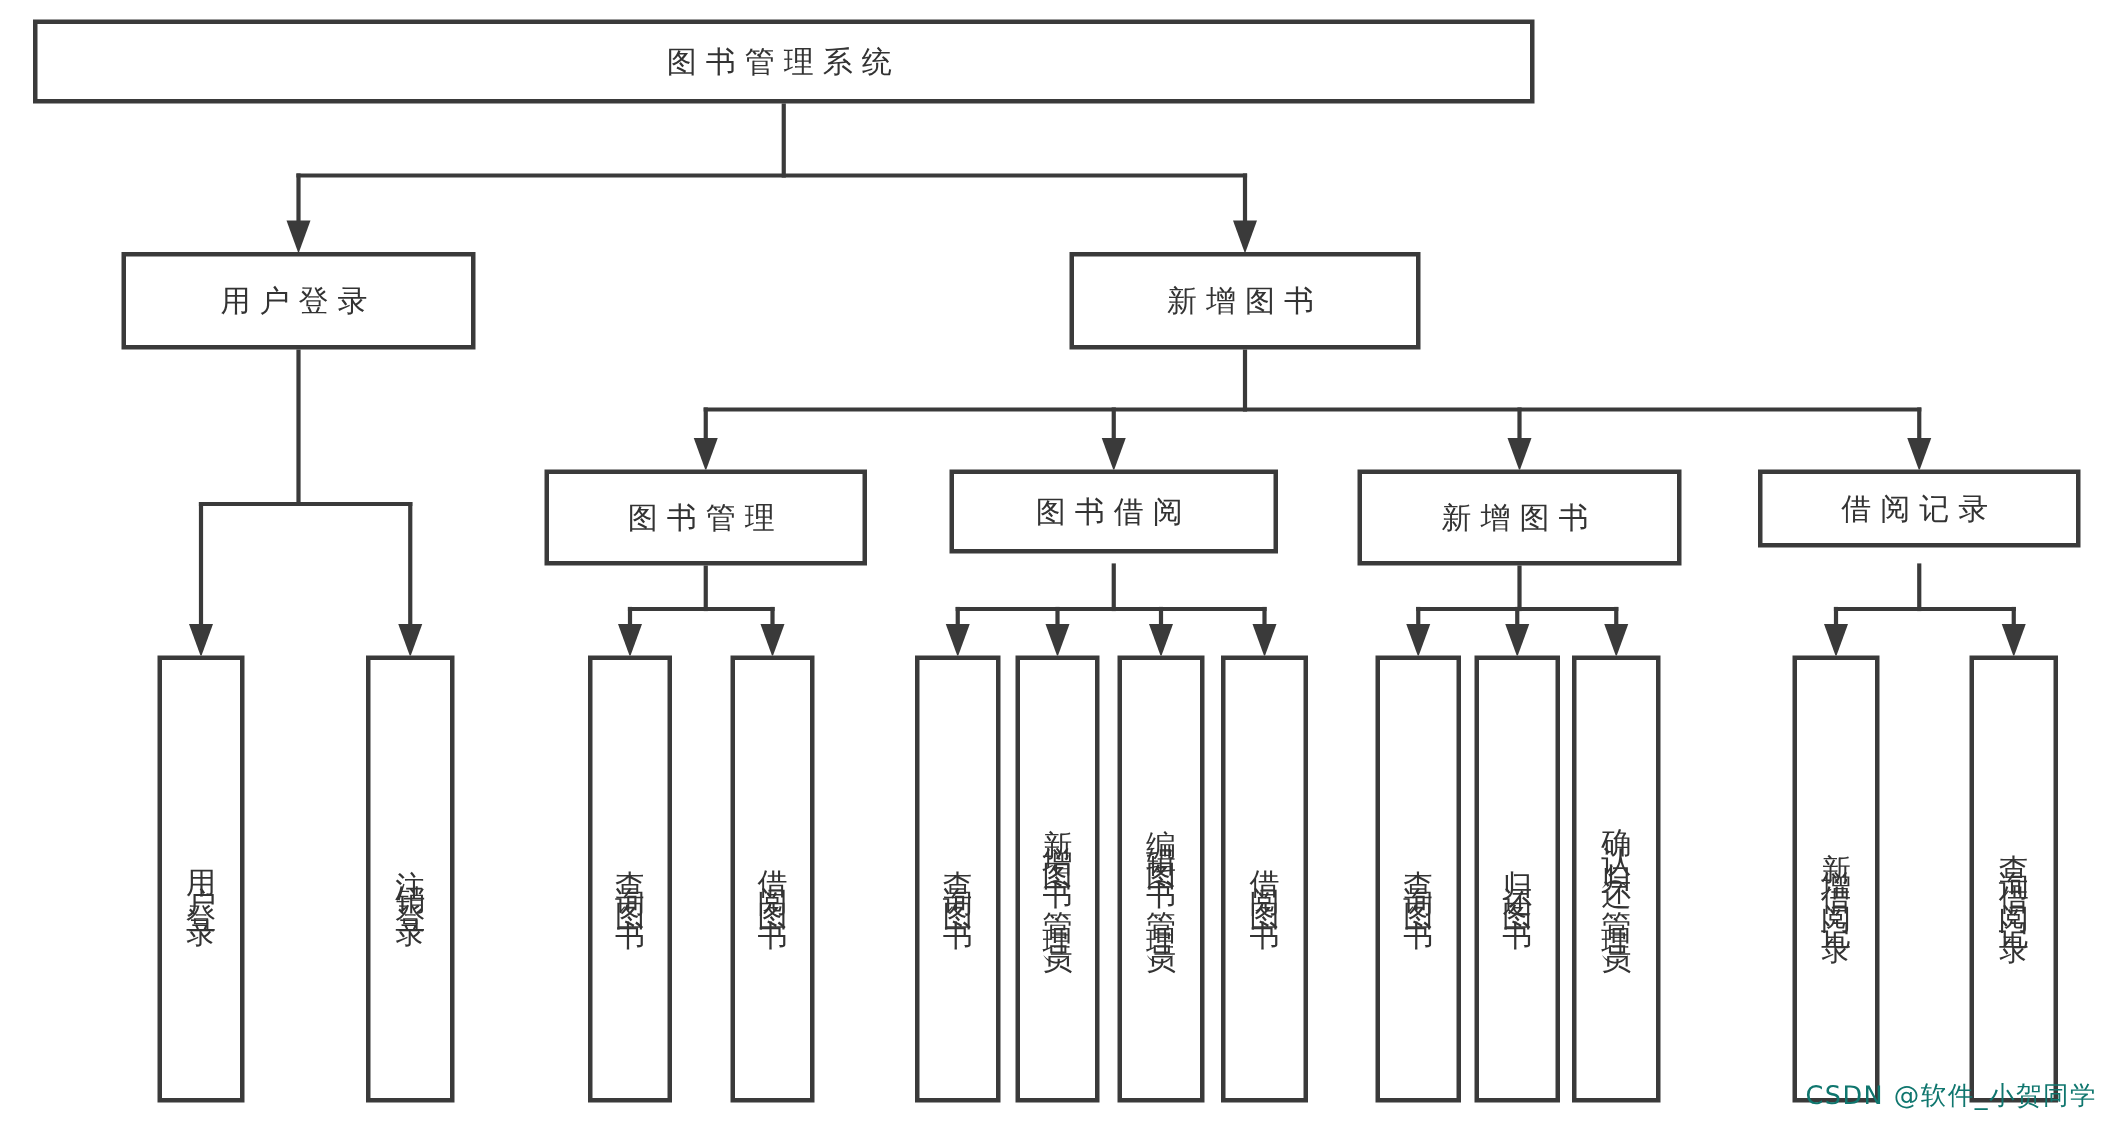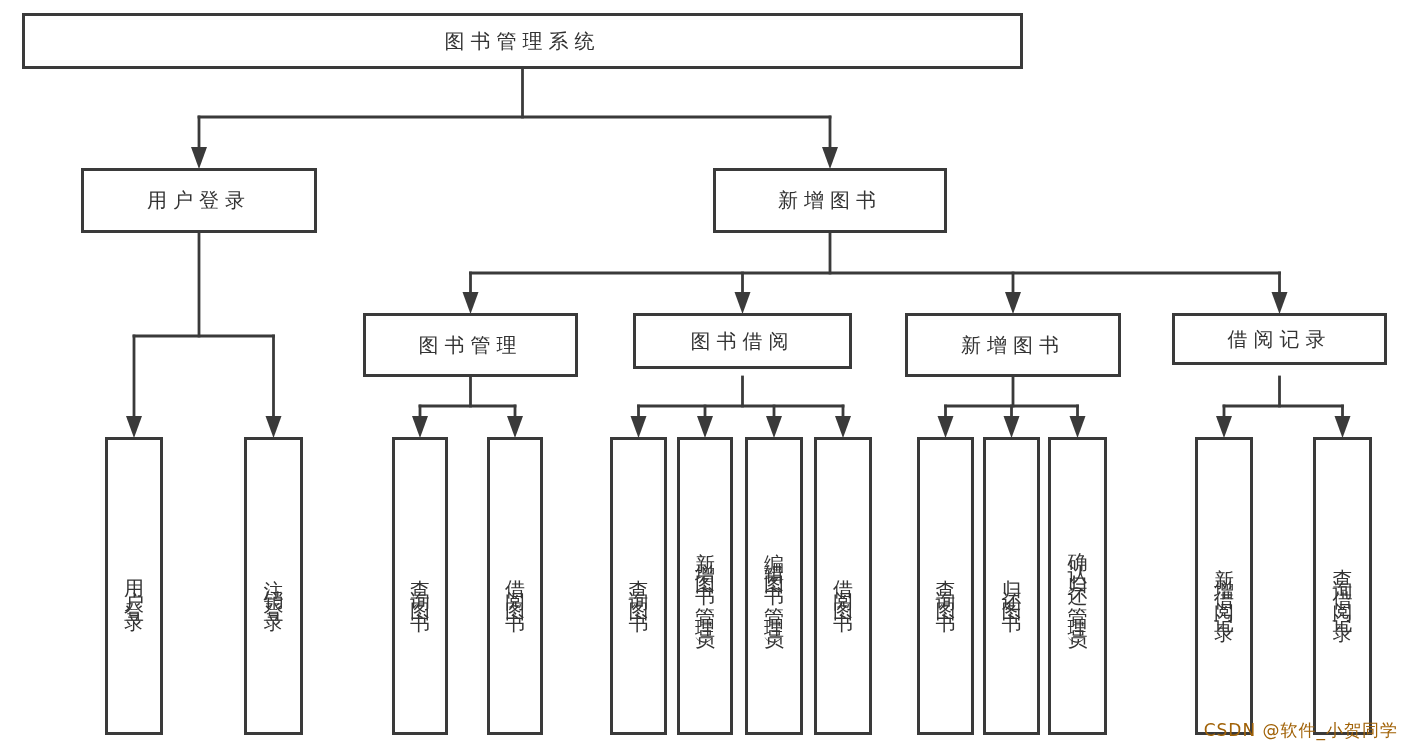--- a/index.html
+++ b/index.html
@@ -101,21 +101,21 @@
       <line x1="1077.5" y1="406" x2="1077.5" y2="419" stroke="#3a3a3a" stroke-width="2.8" stroke-linecap="square"></line>
       <polygon points="1069.5,416 1085.5,416 1077.5,438" fill="#3a3a3a"></polygon>
       <line x1="1279.5" y1="377" x2="1279.5" y2="406" stroke="#3a3a3a" stroke-width="2.8" stroke-linecap="square"></line>
       <line x1="1224" y1="406" x2="1342.5" y2="406" stroke="#3a3a3a" stroke-width="2.8" stroke-linecap="square"></line>
       <line x1="1224" y1="406" x2="1224" y2="419" stroke="#3a3a3a" stroke-width="2.8" stroke-linecap="square"></line>
       <polygon points="1216,416 1232,416 1224,438" fill="#3a3a3a"></polygon>
       <line x1="1342.5" y1="406" x2="1342.5" y2="419" stroke="#3a3a3a" stroke-width="2.8" stroke-linecap="square"></line>
       <polygon points="1334.5,416 1350.5,416 1342.5,438" fill="#3a3a3a"></polygon>
     </svg>
 
-  <div class="watermark" style="color: #a16207;">CSDN @软件_小贺同学</div>
+  <div class="watermark" style="color: #0f766e;">CSDN @软件_小贺同学</div>
 <div class="node" style="left: 22px; top: 13px; width: 1001px; height: 56px;">
       <span class="lbl">图书管理系统</span>
     </div>
     <div class="node" style="left: 81px; top: 168px; width: 236px; height: 65px;">
       <span class="lbl">用户登录</span>
     </div>
     <div class="node" style="left: 713px; top: 168px; width: 234px; height: 65px;">
       <span class="lbl">新增图书</span>
     </div>
     <div class="node v" style="left: 105px; top: 437px; width: 58px; height: 298px;">

